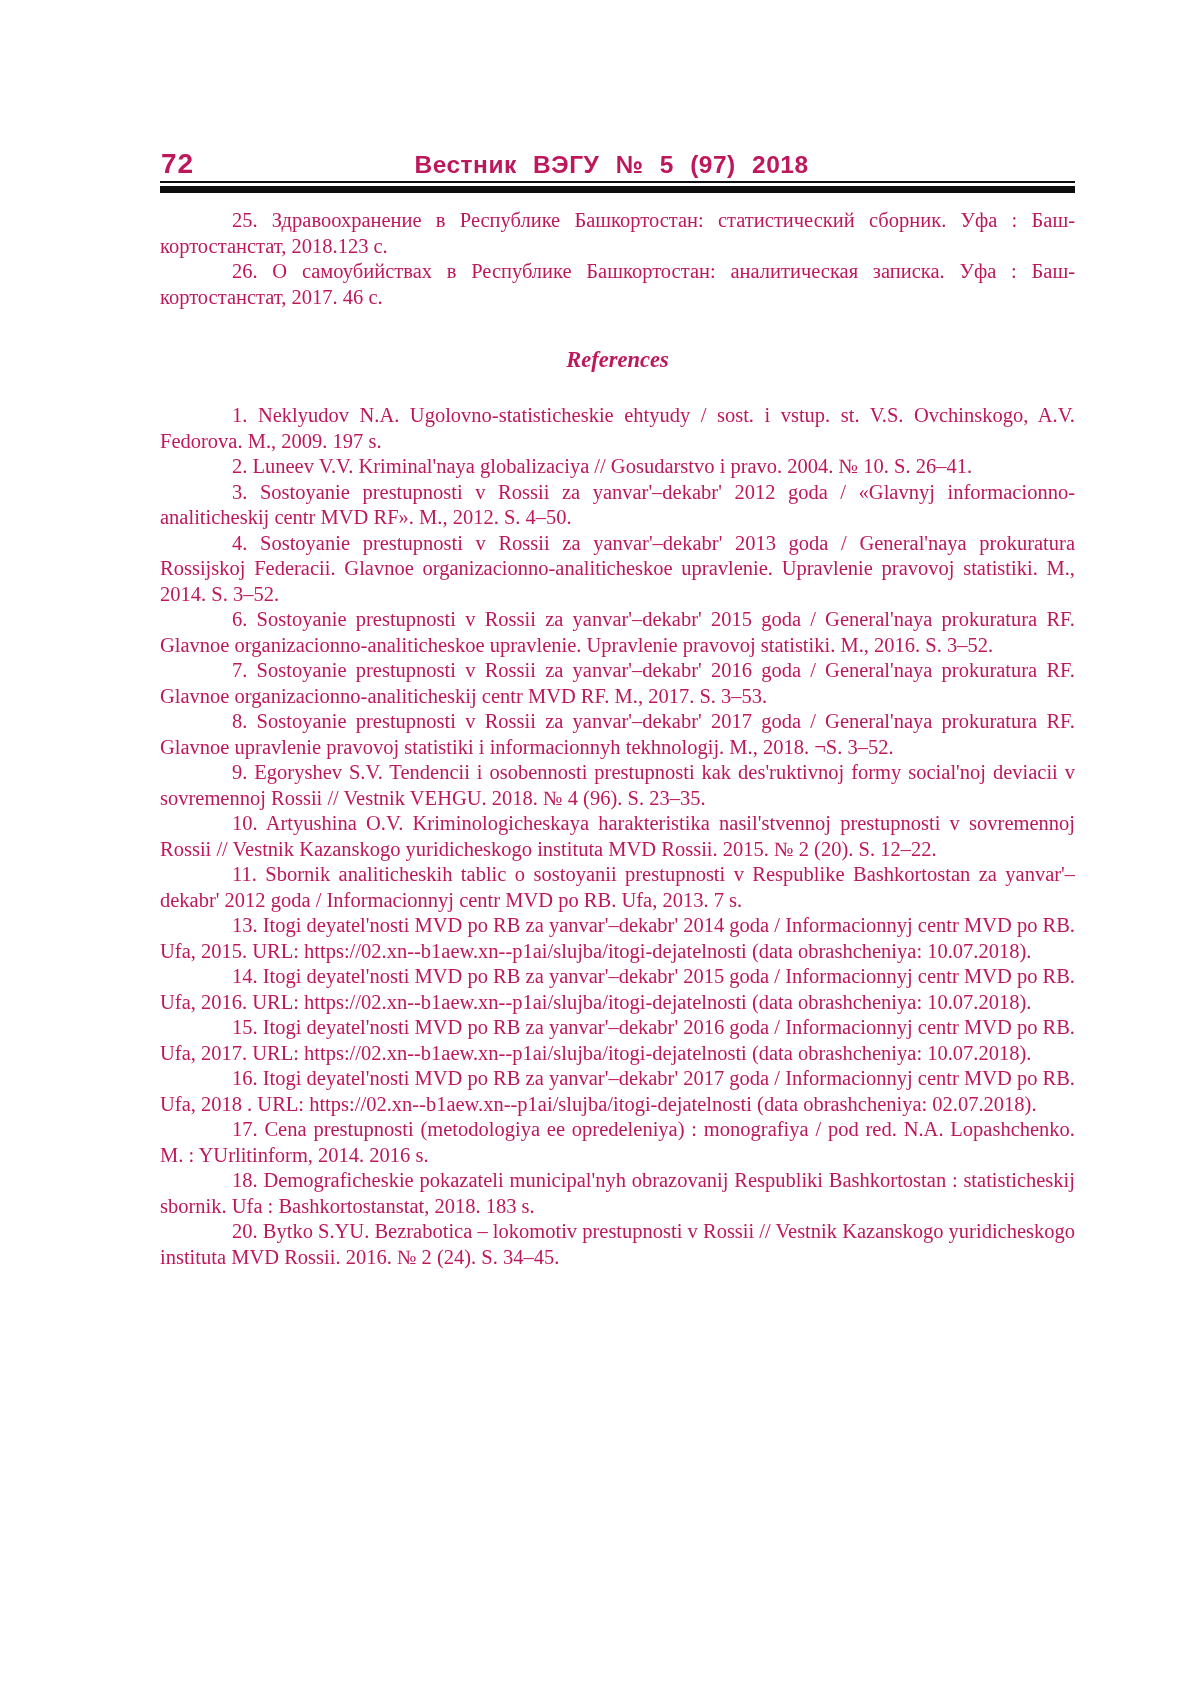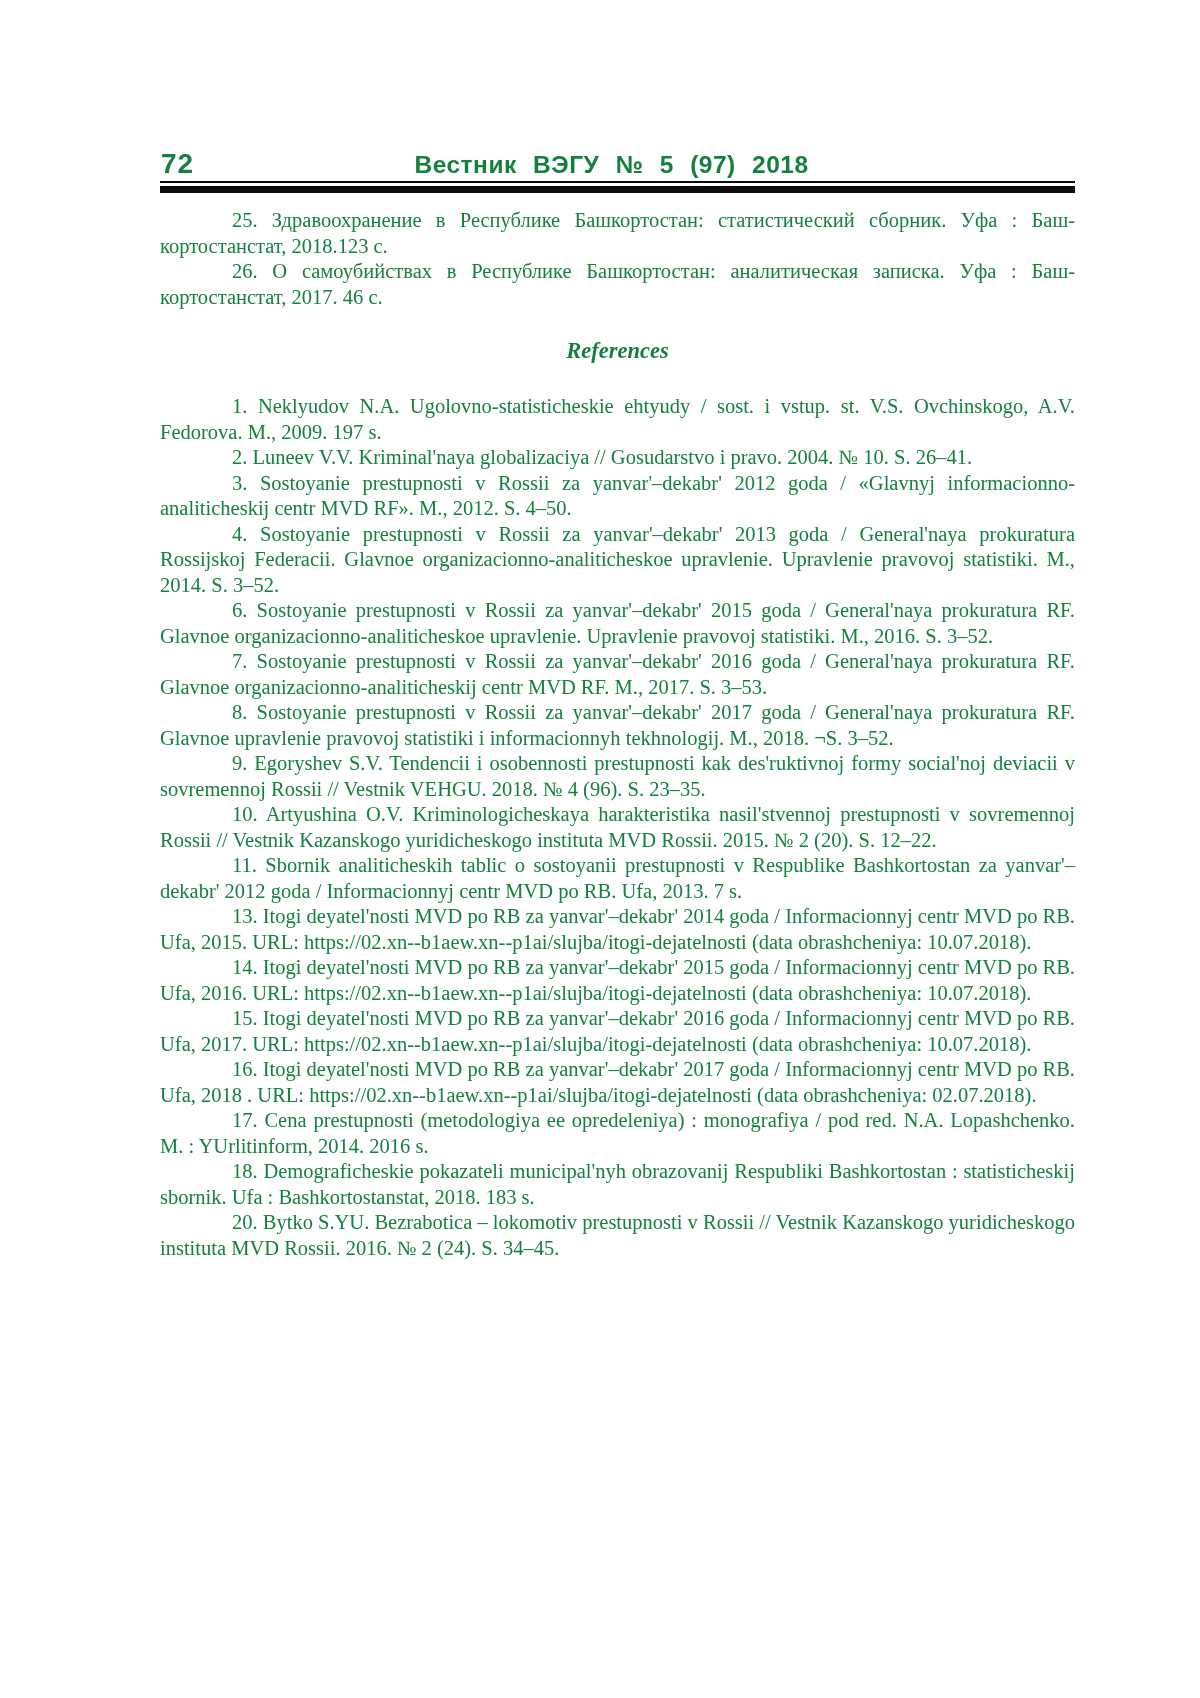--- a/index.html
+++ b/index.html
@@ -2,21 +2,21 @@
 <html><head>
 <meta charset="utf-8">
 <style>
   html, body { margin: 0; padding: 0; background: #ffffff; }
   .page {
     position: relative;
     width: 1128px;
     height: 1698px;
     background: #ffffff;
     overflow: hidden;
-    color: #15803d;
+    color: #be185d;
     border-radius: 19px;
   }
   .content {
     position: absolute;
     left: 160px;
     top: 150px;
     width: 915px;
   }
   .header-row {
     position: relative;
@@ -50,21 +50,21 @@
     font-size: 20.5px;
     line-height: 25.5px;
     text-align: justify;
     hyphens: manual;
   }
   .body-text p.ref {
     margin: 0;
     text-indent: 72px;
   }
   .references-heading {
-    margin: 28px 0 30px 0;
+    margin: 37px 0 30px 0;
     text-align: center;
     font-family: "Liberation Serif", "DejaVu Serif", serif;
     font-size: 22.5px;
     line-height: 26px;
     font-weight: bold;
     font-style: italic;
   }
 </style>
 </head>
 <body>

